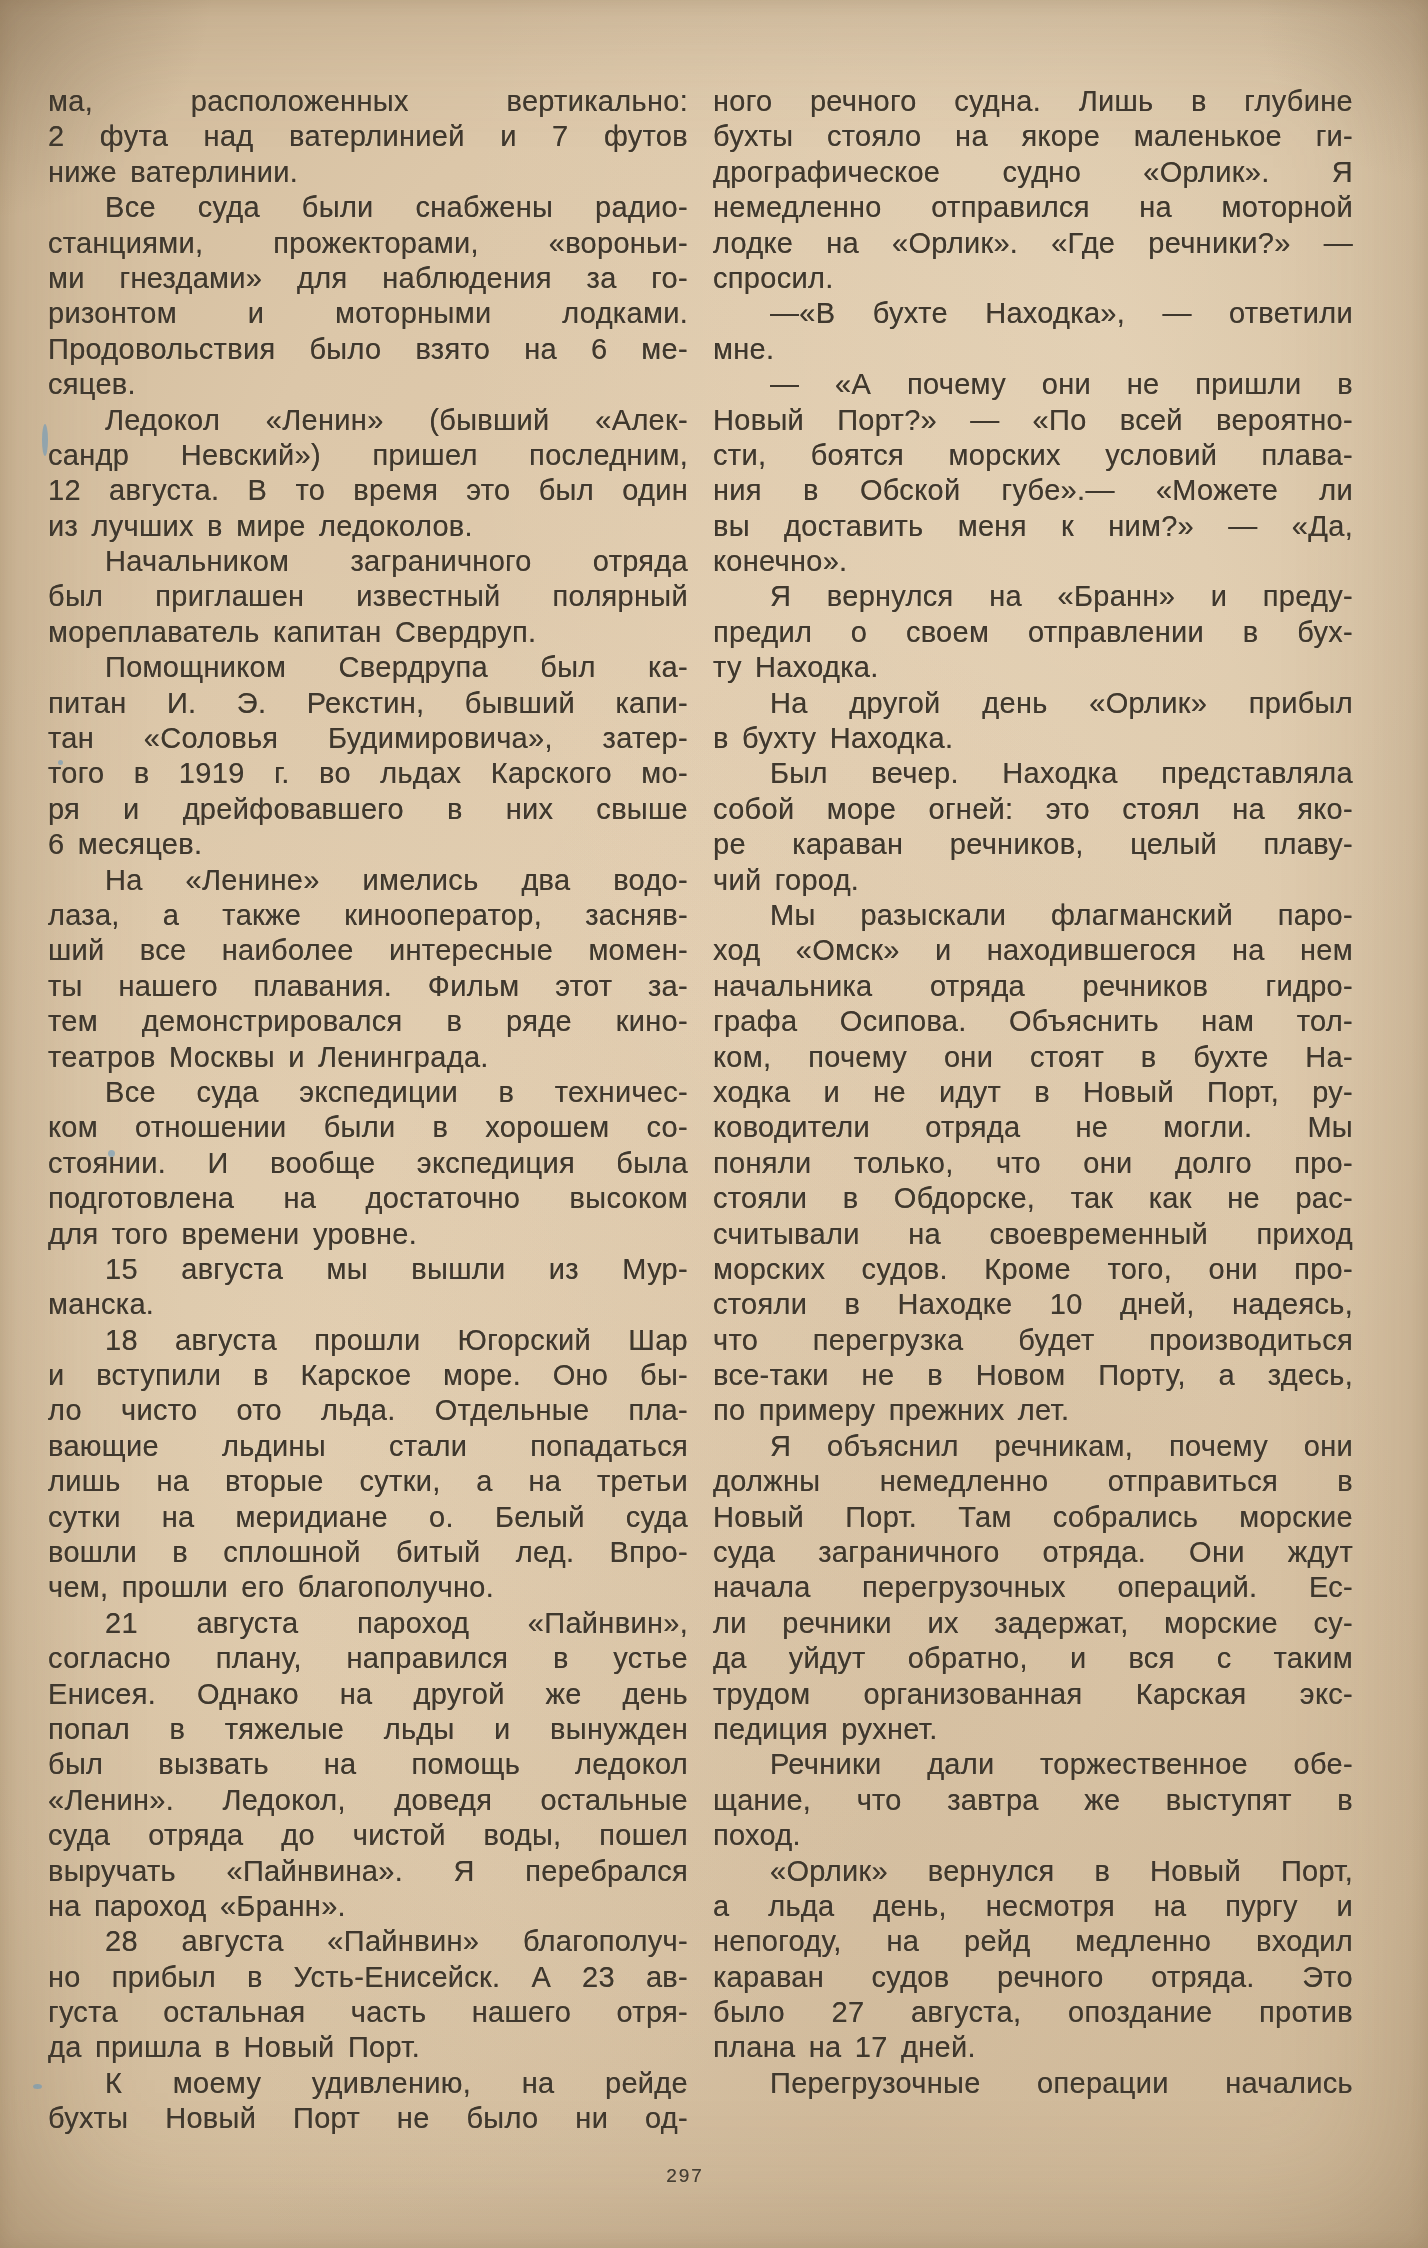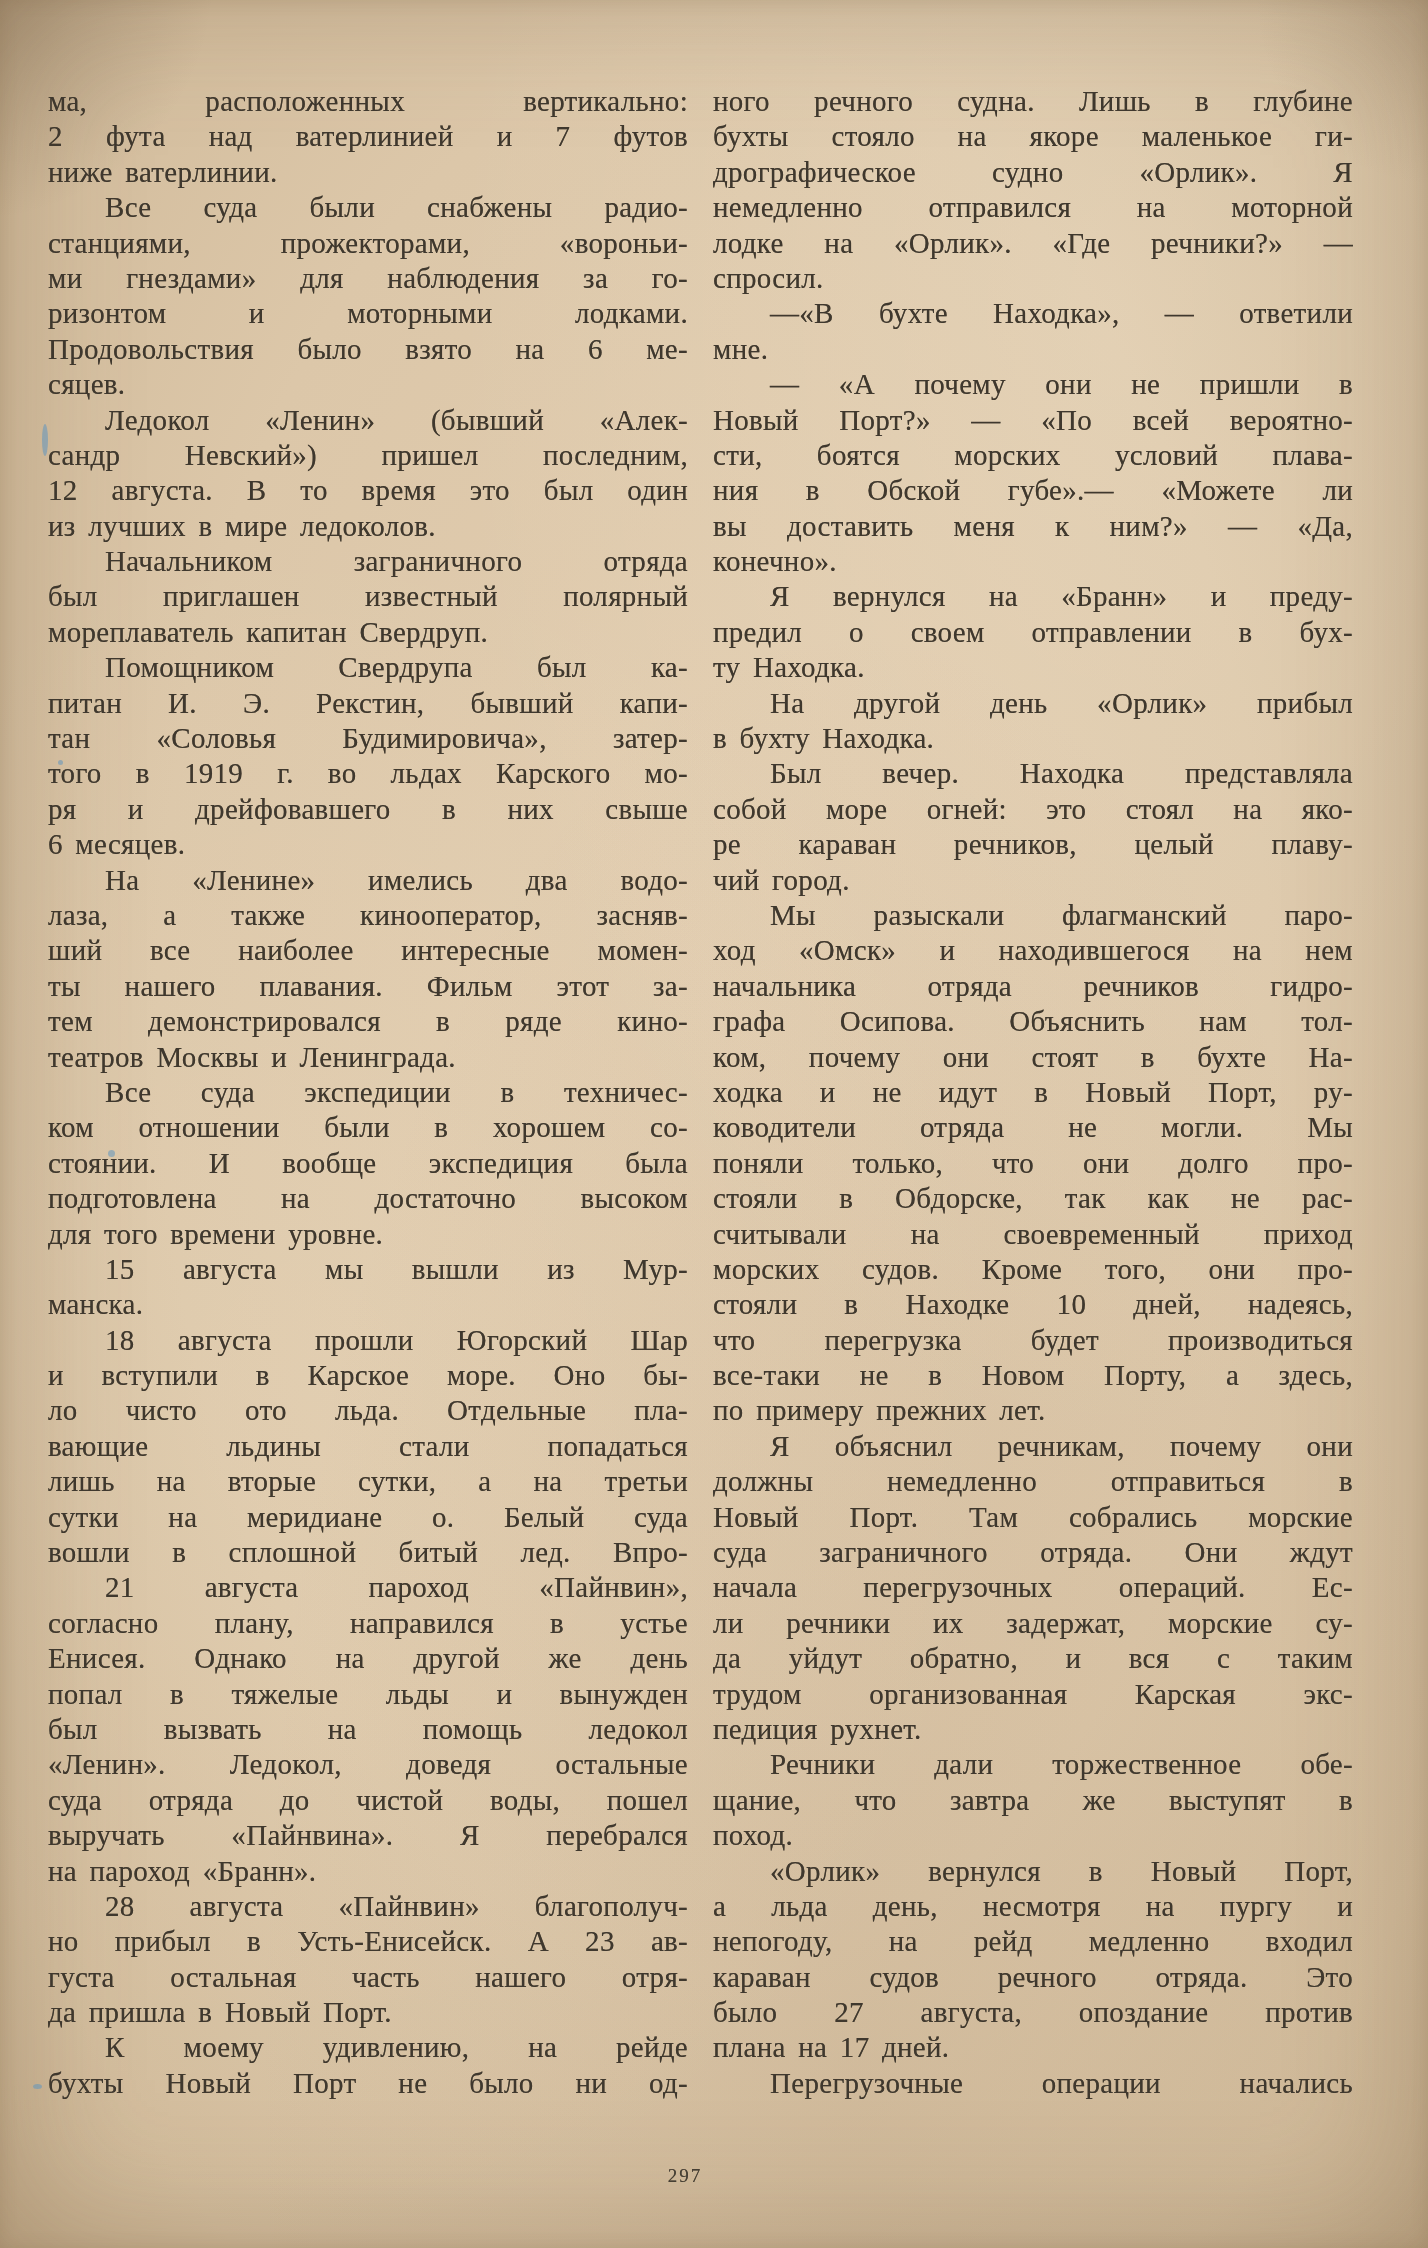--- a/index.html
+++ b/index.html
@@ -1,20 +1,20 @@
 <!DOCTYPE html>
 <html style="--ink: #3f382e;"><head>
 <meta charset="utf-8">
 <style>
   html,body{margin:0;padding:0;background:#8a7a62;}
   .page{
     position:relative;
     width:1428px;height:2248px;
     overflow:hidden;
-    font-family:Liberation Serif, serif;
+    font-family:Liberation Sans, sans-serif;
     color:var(--ink,#3f382e);
     background:
       radial-gradient(circle at -2% -1%, rgba(75,58,40,0.28) 0%, rgba(75,58,40,0.0) 9%),
       radial-gradient(circle at 101% 0%, rgba(90,70,48,0.16) 0%, rgba(90,70,48,0.0) 7%),
       radial-gradient(ellipse at 78% 14%, rgba(255,246,226,0.20) 0%, rgba(255,246,226,0.0) 42%),
       radial-gradient(ellipse at 22% 62%, rgba(255,244,220,0.12) 0%, rgba(255,244,220,0.0) 45%),
       radial-gradient(ellipse at 60% 92%, rgba(130,100,64,0.10) 0%, rgba(130,100,64,0.0) 50%),
       radial-gradient(ellipse at 50% 45%, #e2cdb0 0%, #dcc7a9 55%, #d2bc9c 85%, #c5ae8d 100%);
     box-shadow: inset 0 0 140px rgba(110,84,52,0.30), inset 0 0 18px rgba(110,84,52,0.18);
   }
@@ -89,20 +89,21 @@
       <div class="line end">для того времени уровне.</div>
       <div class="line ind">15 августа мы вышли из Мур-</div>
       <div class="line end">манска.</div>
       <div class="line ind">18 августа прошли Югорский Шар</div>
       <div class="line">и вступили в Карское море. Оно бы-</div>
       <div class="line">ло чисто ото льда. Отдельные пла-</div>
       <div class="line">вающие льдины стали попадаться</div>
       <div class="line">лишь на вторые сутки, а на третьи</div>
       <div class="line">сутки на меридиане о. Белый суда</div>
       <div class="line">вошли в сплошной битый лед. Впро-</div>
+      <div class="line end">чем, прошли его благополучно.</div>
       <div class="line ind">21 августа пароход «Пайнвин»,</div>
       <div class="line">согласно плану, направился в устье</div>
       <div class="line">Енисея. Однако на другой же день</div>
       <div class="line">попал в тяжелые льды и вынужден</div>
       <div class="line">был вызвать на помощь ледокол</div>
       <div class="line">«Ленин». Ледокол, доведя остальные</div>
       <div class="line">суда отряда до чистой воды, пошел</div>
       <div class="line">выручать «Пайнвина». Я перебрался</div>
       <div class="line end">на пароход «Бранн».</div>
       <div class="line ind">28 августа «Пайнвин» благополуч-</div>

